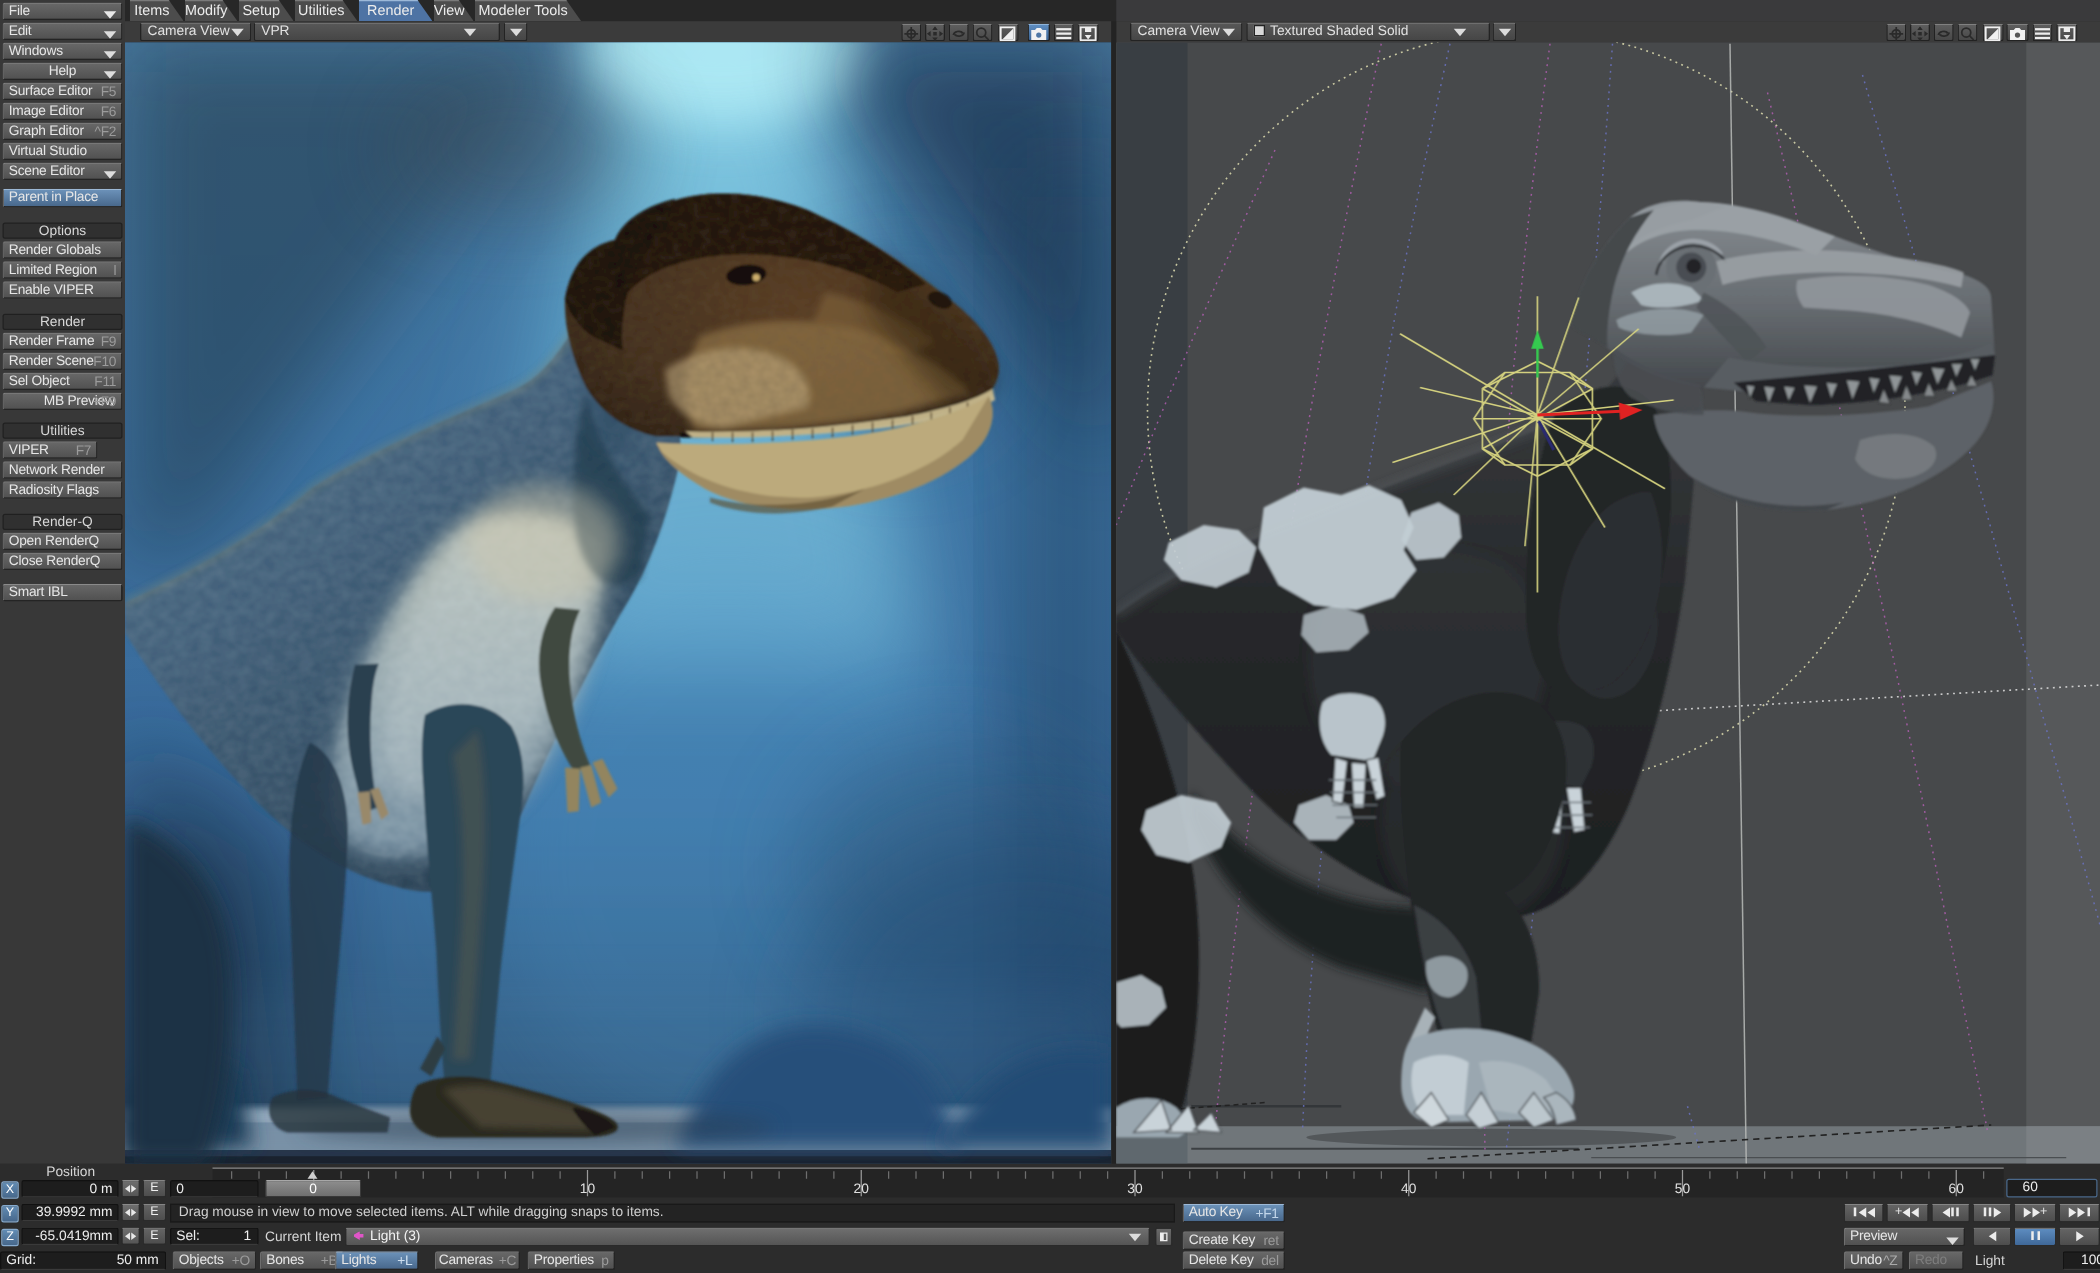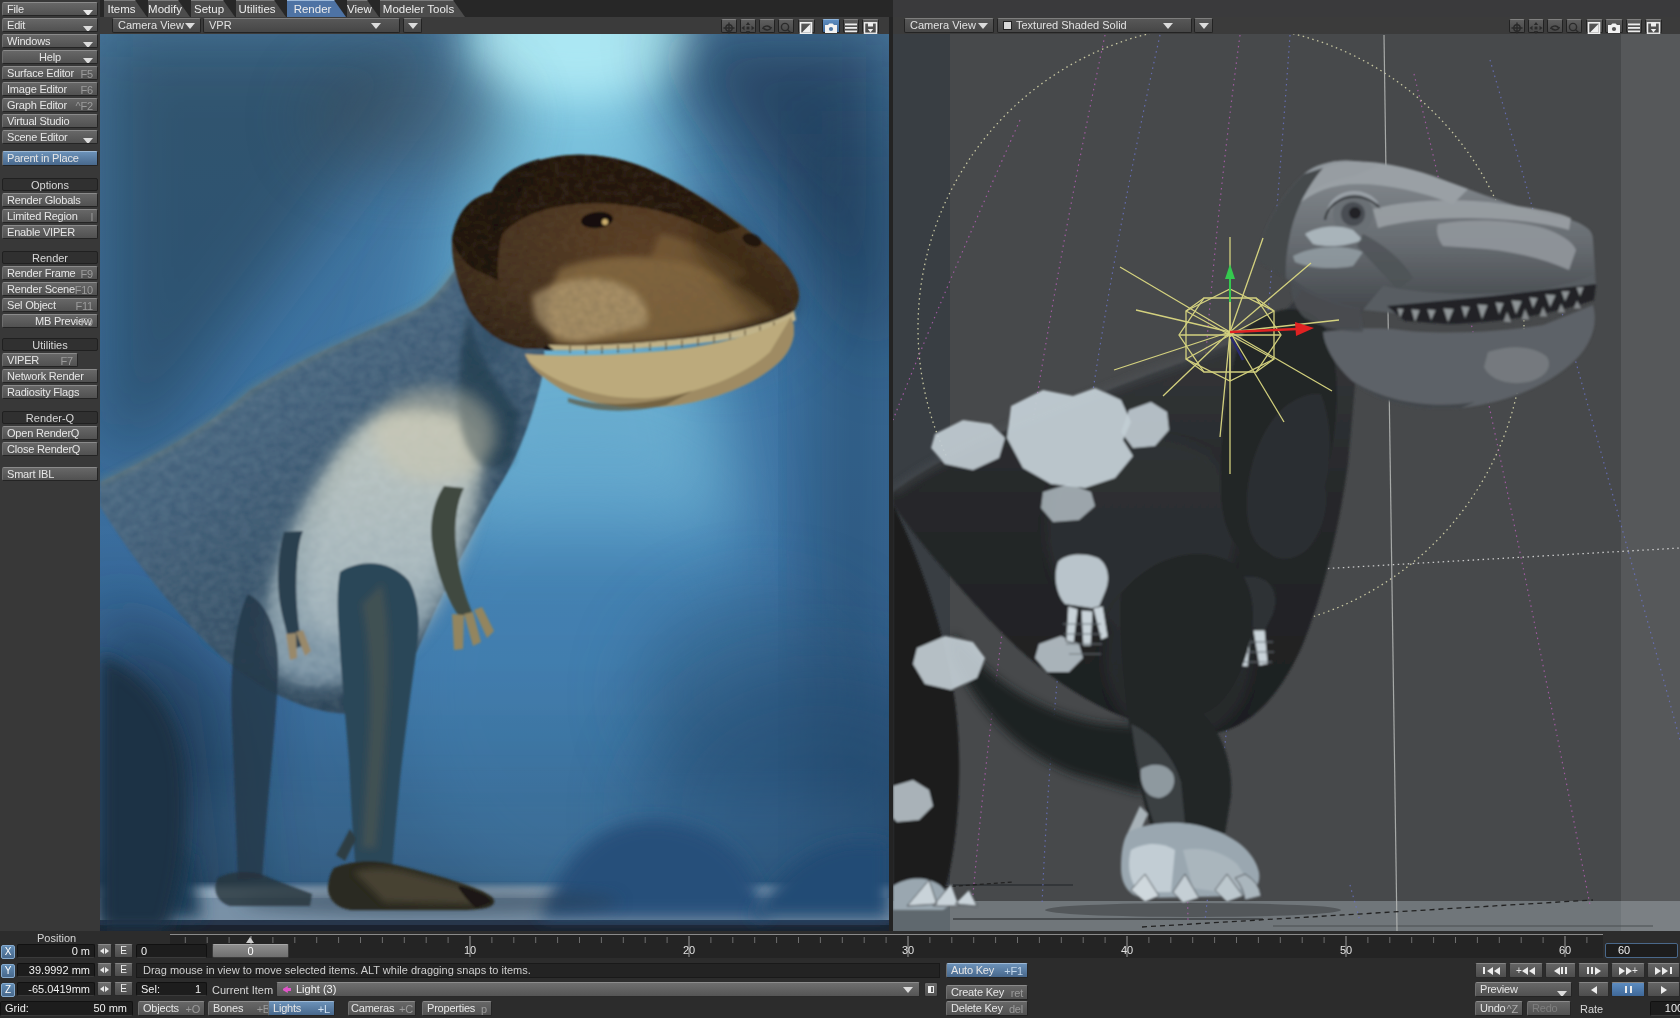--- a/index.html
+++ b/index.html
@@ -678,17 +678,17 @@
 
   <div class="fld" style="left:0px;top:1001px;width:133px;height:15px;">Grid:<span style="position:absolute;right:5px;">50 mm</span></div>
   <div class="btn" style="left:138px;top:1001px;width:67px;height:15px;">Objects<span class="sc">+O</span></div>
   <div class="btn" style="left:208px;top:1001px;width:67px;height:15px;">Bones<span class="sc">+B</span></div>
   <div class="btn blue" style="left:268px;top:1001px;width:67px;height:15px;">Lights<span class="sc" style="color:#cfe0f0;">+L</span></div>
   <div class="btn" style="left:348px;top:1001px;width:68px;height:15px;padding:0 2px;">Cameras<span class="sc" style="right:2px;">+C</span></div>
   <div class="btn" style="left:422px;top:1001px;width:70px;height:15px;">Properties<span class="sc">p</span></div>
   <div class="btn" style="left:946px;top:1001px;width:82px;height:15px;">Delete Key<span class="sc">del</span></div>
   <div class="btn" style="left:1475px;top:1001px;width:48px;height:15px;">Undo<span class="sc" style="color:#aaa;">^Z</span></div>
   <div class="btn" style="left:1527px;top:1001px;width:44px;height:15px;color:#7e7e7e;">Redo</div>
-  <div class="lbl" style="left:1580px;top:1003px;">Rate</div>
+  <div class="lbl" style="left:1580px;top:1003px;">Light</div>
   <div class="fld" style="left:1610px;top:1001px;width:70px;height:15px;text-align:center;margin-left:40px;">100.0 %</div>
 </div>
 
 </div>
 
 </body></html>

